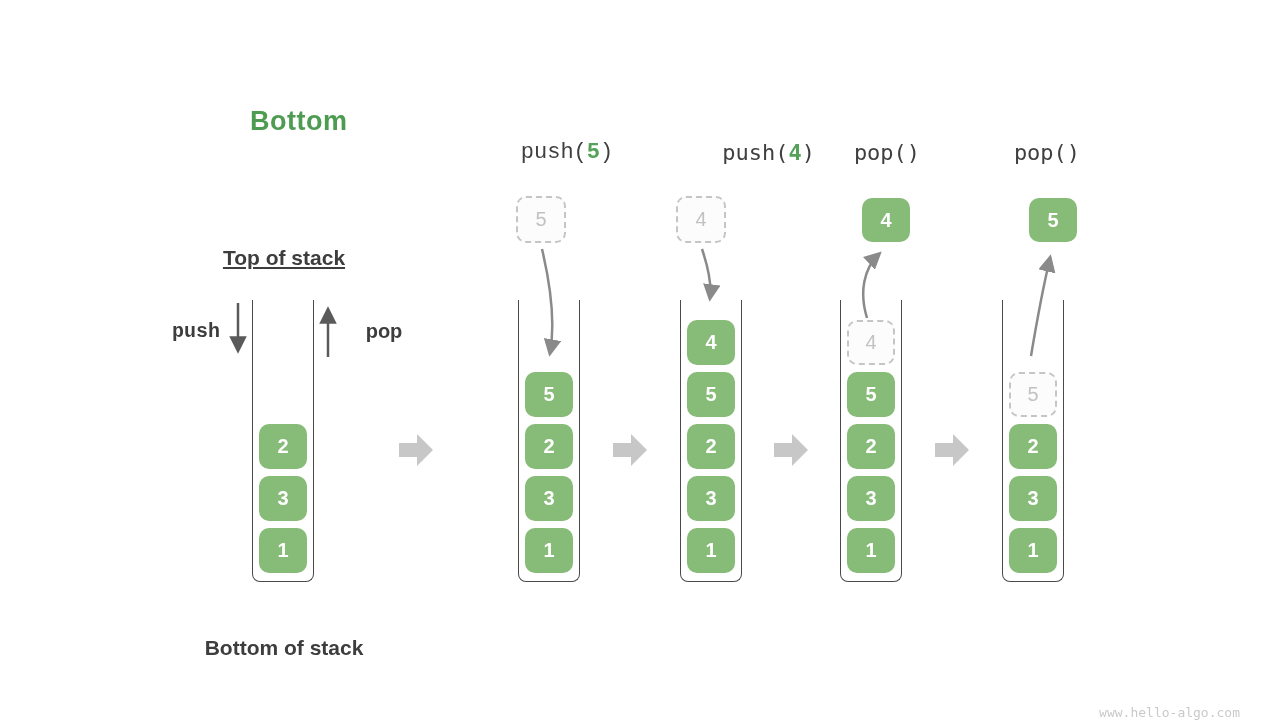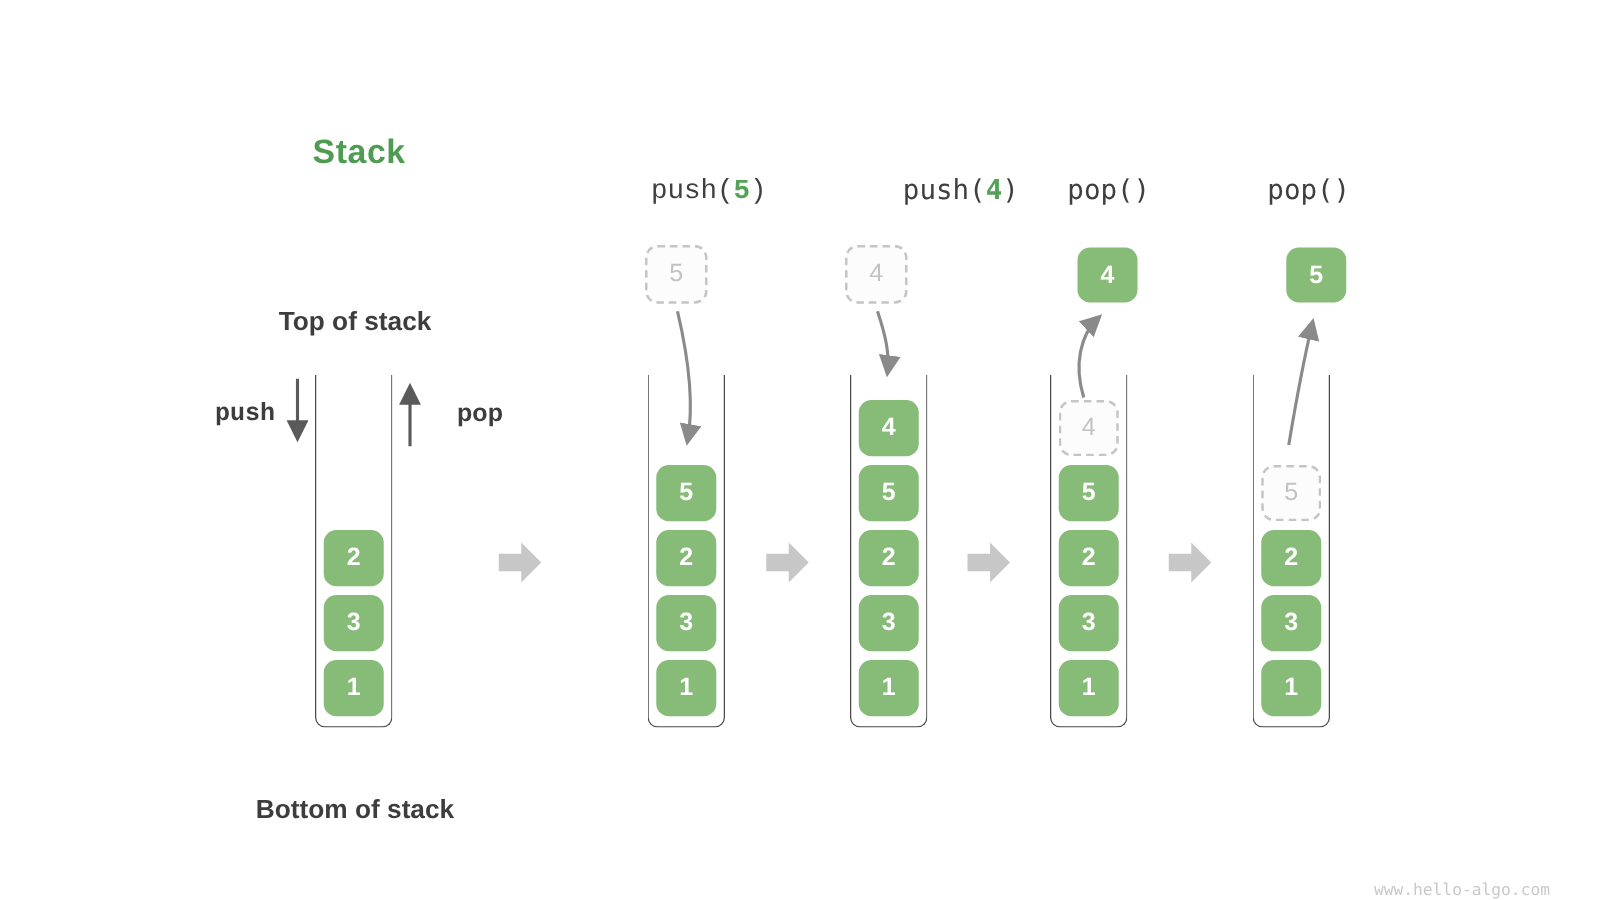--- a/index.html
+++ b/index.html
@@ -10,21 +10,21 @@
   .abs{position:absolute;}
 
   
   .diagram-title{
     left:250px;top:106px;font-size:27px;font-weight:bold;color:#4E9B52;
     letter-spacing:0.5px;
   }
   .side-label{
     width:240px;text-align:center;font-size:21px;font-weight:bold;color:#3D3D3D;
   }
-  .top-label{left:164px;top:246px;}
+  .top-label{left:164px;top:246px;text-decoration:underline;}
   .bottom-label{left:164px;top:636px;}
   .pushpop-label{font-size:20px;font-weight:bold;color:#3D3D3D;top:320px;}
   .push-label{left:140px;width:80px;text-align:right;font-family:Liberation Mono, monospace;}
   .pop-label{left:344px;width:80px;text-align:center;}
 
   
   .op-label{
     top:140px;width:160px;text-align:center;
     font-family:"DejaVu Sans Mono", monospace;
     font-size:22px;color:#3F3F3F;white-space:nowrap;
@@ -63,21 +63,21 @@
   .watermark{
     left:1040px;top:677px;width:200px;text-align:right;
     font-family:"DejaVu Sans Mono", monospace;font-size:13px;color:#C9C9C9;margin-top:28px;
   }
 
   svg.overlay{position:absolute;left:0;top:0;pointer-events:none;}
 </style>
 </head>
 <body>
 
-<div class="abs diagram-title">Stack</div>
+<div class="abs diagram-title">Bottom</div>
 
 <div class="abs side-label top-label">Top of stack</div>
 <div class="abs side-label bottom-label">Bottom of stack</div>
 
 <div class="abs pushpop-label push-label">push</div>
 <div class="abs pushpop-label pop-label">pop</div>
 
 <div class="abs op-label" style="left:487px;font-family:Liberation Mono, monospace;">
   <span>push(</span><span class="arg">5</span><span>)</span>
 </div>

